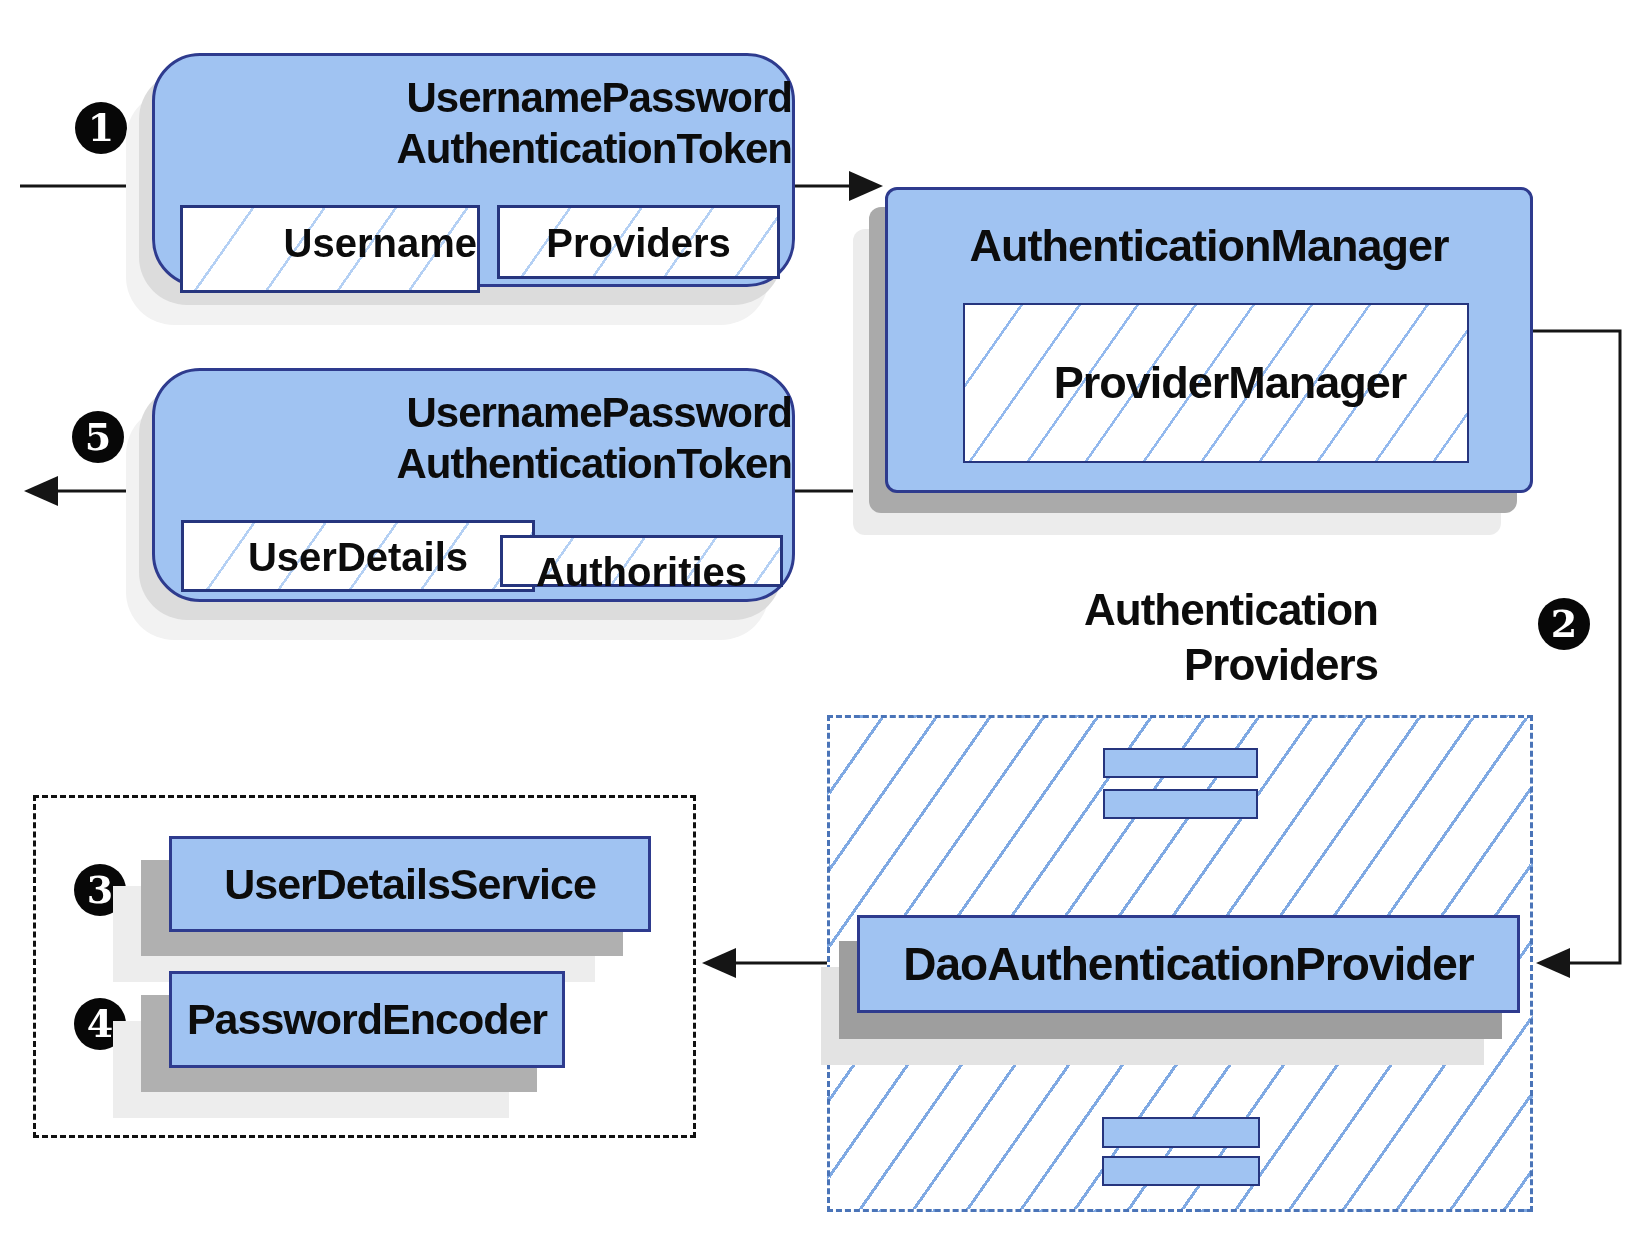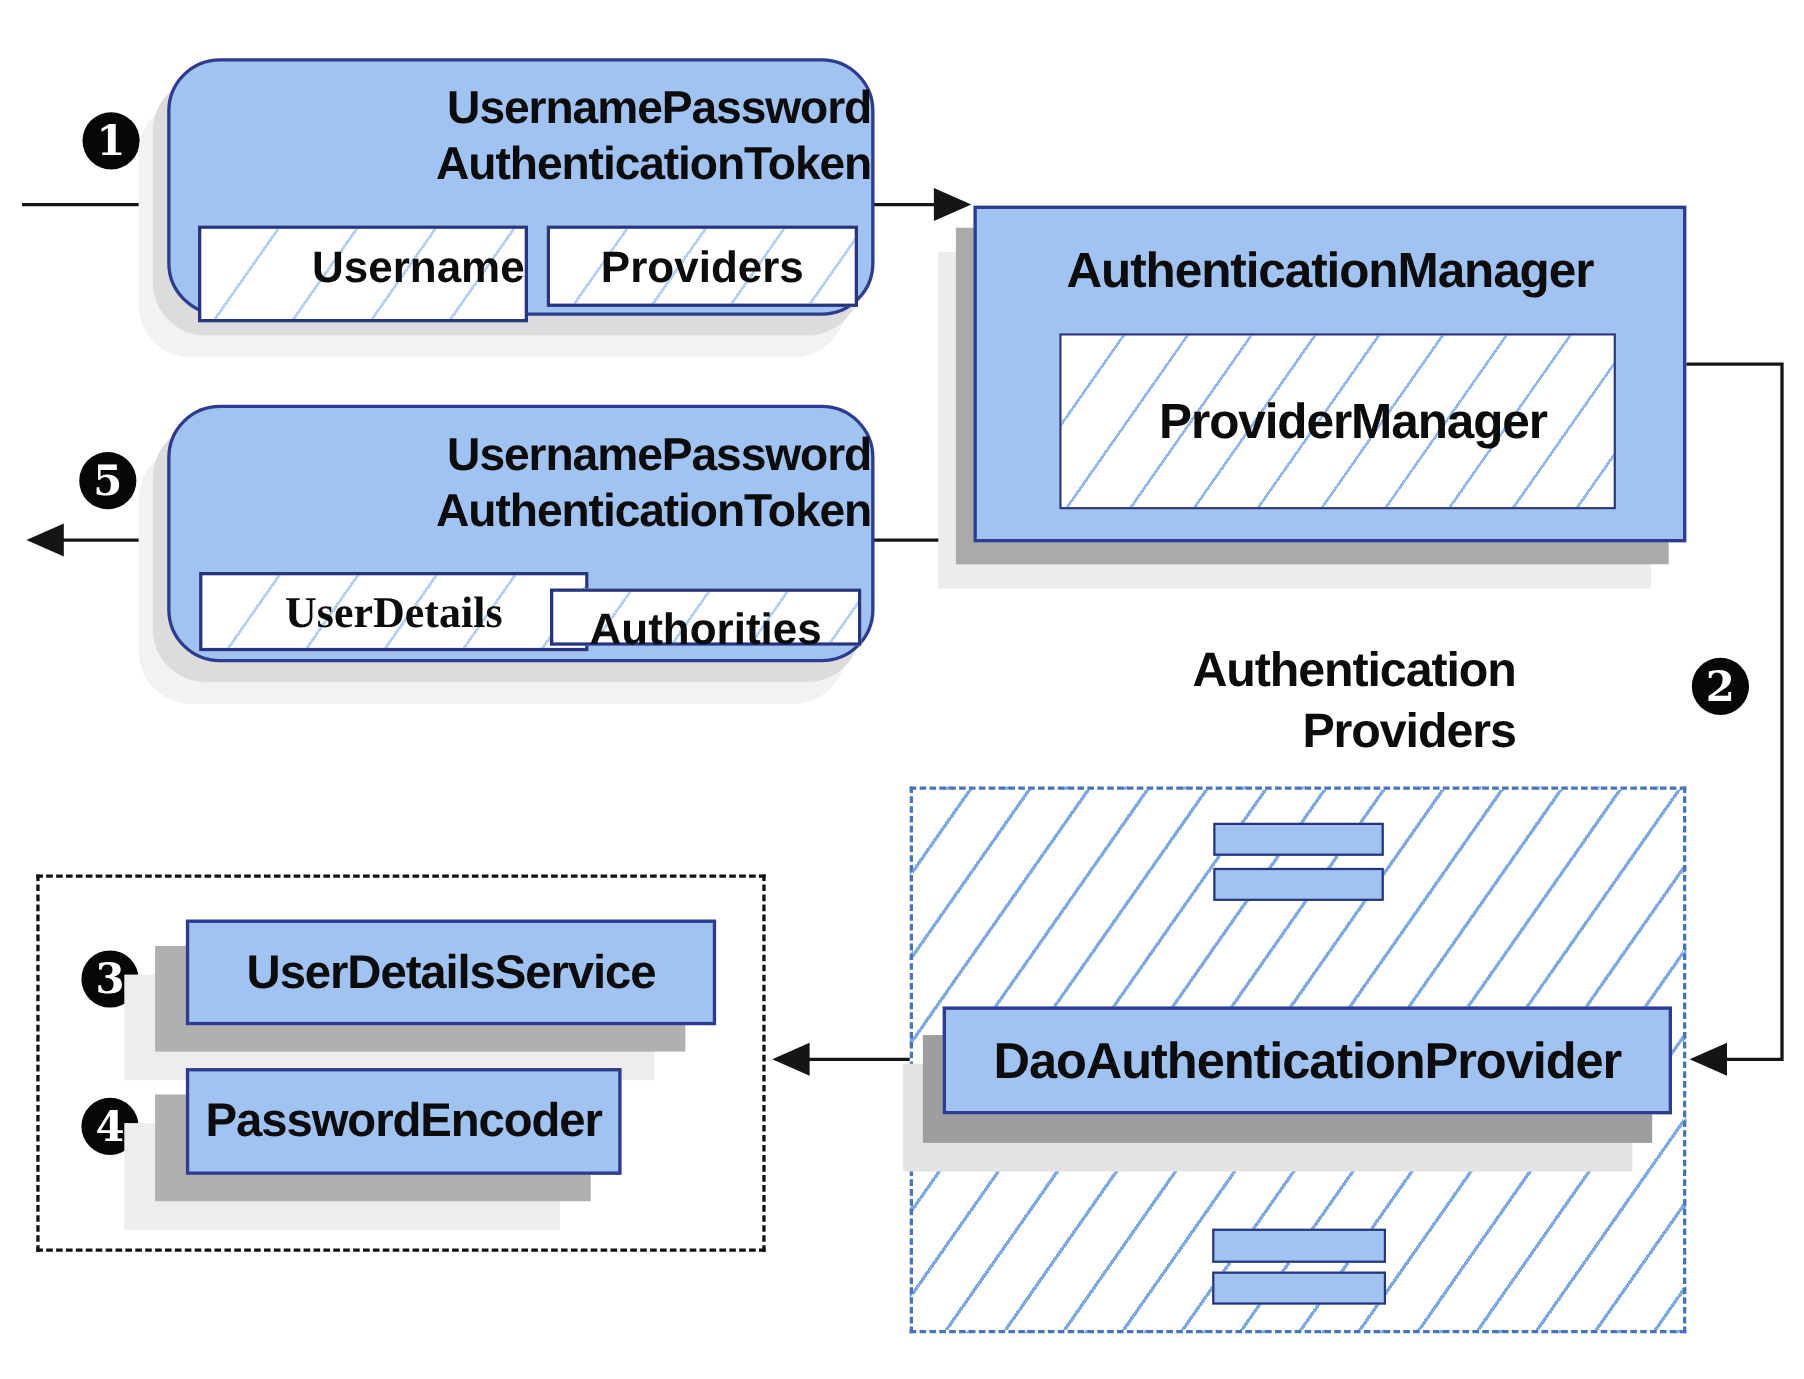--- a/index.html
+++ b/index.html
@@ -37,20 +37,21 @@
     background:#ffffff;
     border:3px solid #26357e;
     box-sizing:border-box;
     text-align:center;
     font-size:40px;
     background-color:#fff;
     background-image:repeating-linear-gradient(125deg, rgba(0,0,0,0) 0px, rgba(0,0,0,0) 56px, #b4d0f4 56px, #b4d0f4 58.5px);
   }
   .big-rect{
     box-shadow:-16px 20px 0 0 #aaaaaa, -32px 42px 0 0 #ececec;
+    border-radius:12px;
   }
   .rect-label{
     text-align:center;
     font-size:45px;
     letter-spacing:-1px;
   }
   .hatch-a{
     background-color:#ffffff;
     background-image:repeating-linear-gradient(125deg, rgba(0,0,0,0) 0px, rgba(0,0,0,0) 41px, #7fa9e3 41px, #7fa9e3 44px);
   }
@@ -133,21 +134,21 @@
          border:2.5px solid #26357e;box-sizing:border-box;text-align:center;">
       <div style="font-size:45px;line-height:155px;letter-spacing:-1px;margin-left:28px;">ProviderManager</div>
     </div>
   </div>
 
   <div class="node rounded-token" style="left:152px;top:368px;width:643px;height:234px;">
     <div class="token-title">
       <div>UsernamePassword</div>
       <div>AuthenticationToken</div>
     </div>
-    <div class="field" style="left:26px;top:149px;width:354px;height:72px;line-height:68px;font-family:Liberation Serif, serif;">UserDetails</div>
+    <div class="field" style="left:26px;top:149px;width:354px;height:72px;line-height:68px;">UserDetails</div>
     <div class="field" style="left:345px;top:164px;width:283px;height:52px;line-height:68px;text-align:center;">Authorities</div>
   </div>
 
   <div class="group-label" style="left:978px;top:582px;width:400px;">
     <div>Authentication</div>
     <div>Providers</div>
   </div>
 
   <div class="hatch-a" style="position:absolute;left:827px;top:715px;width:706px;height:497px;
        border:3px dashed #4a74b8;box-sizing:border-box;">

